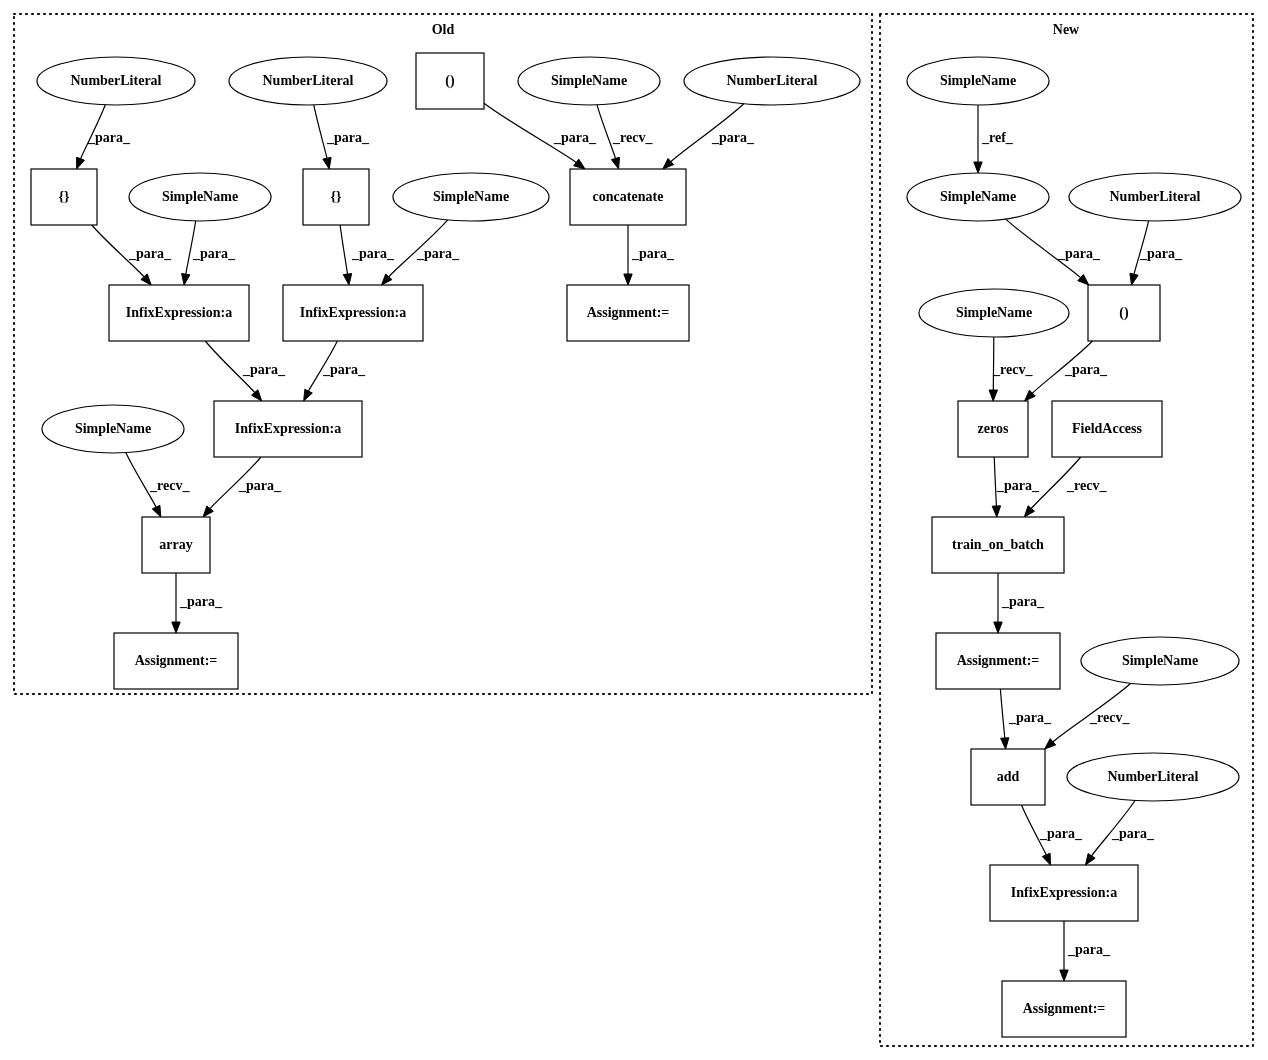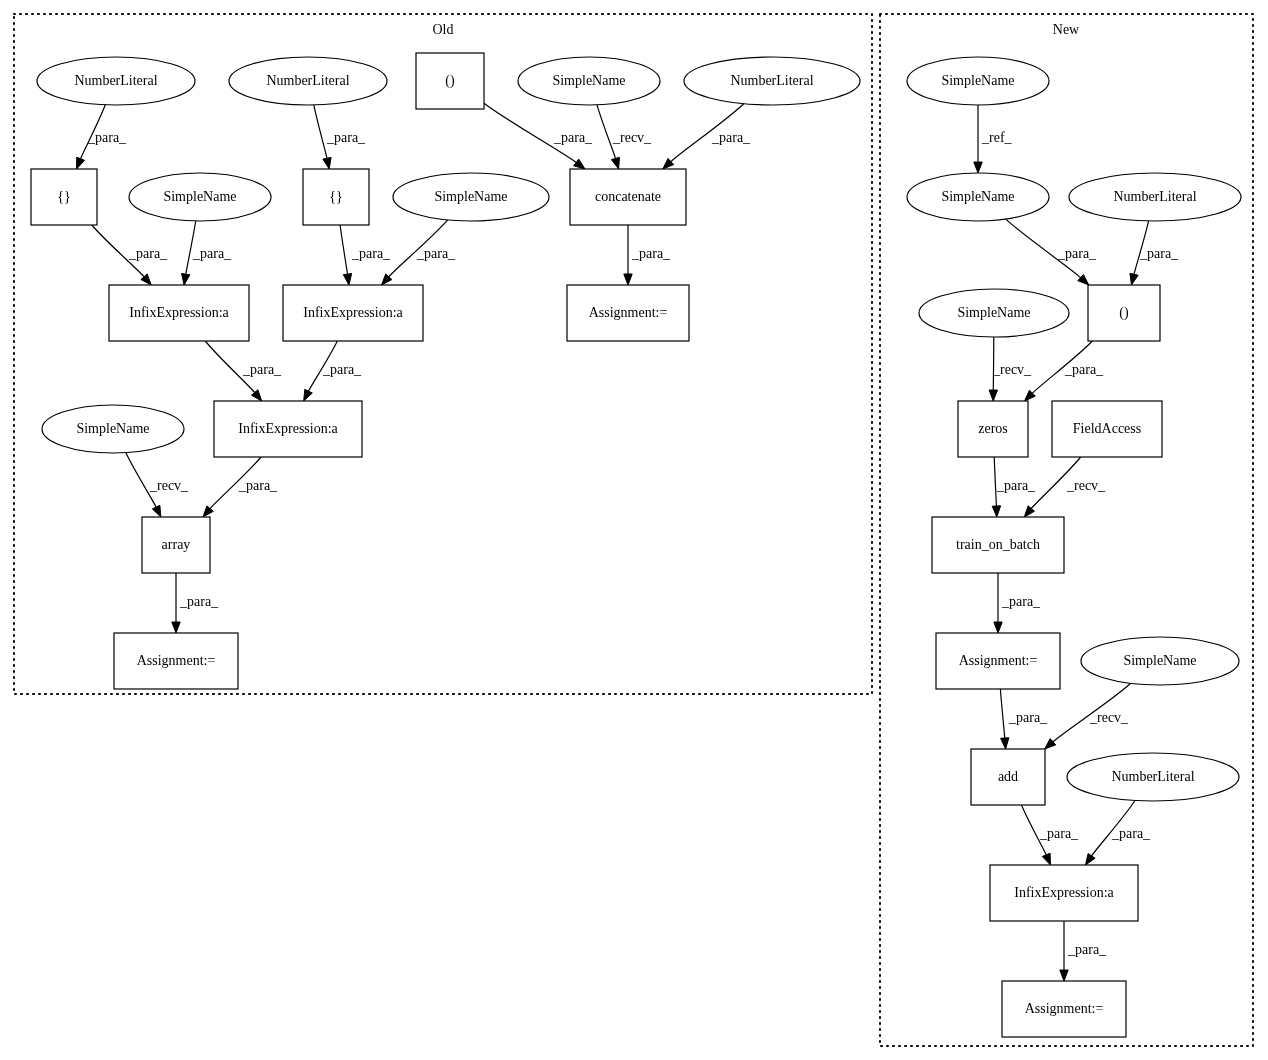--- a/index.html
+++ b/index.html
@@ -6,20 +6,21 @@
     margin: 0;
     padding: 0;
     background: #ffffff;
   }
   #canvas {
     position: relative;
     width: 1268px;
     height: 1060px;
     background: #ffffff;
     font-family: "Liberation Serif", "DejaVu Serif", serif;
+    font-weight: bold;
   }
   svg {
     display: block;
   }
   .cluster-border {
     fill: none;
     stroke: #000000;
     stroke-width: 2;
     stroke-dasharray: 1 5;
     stroke-linecap: round;

